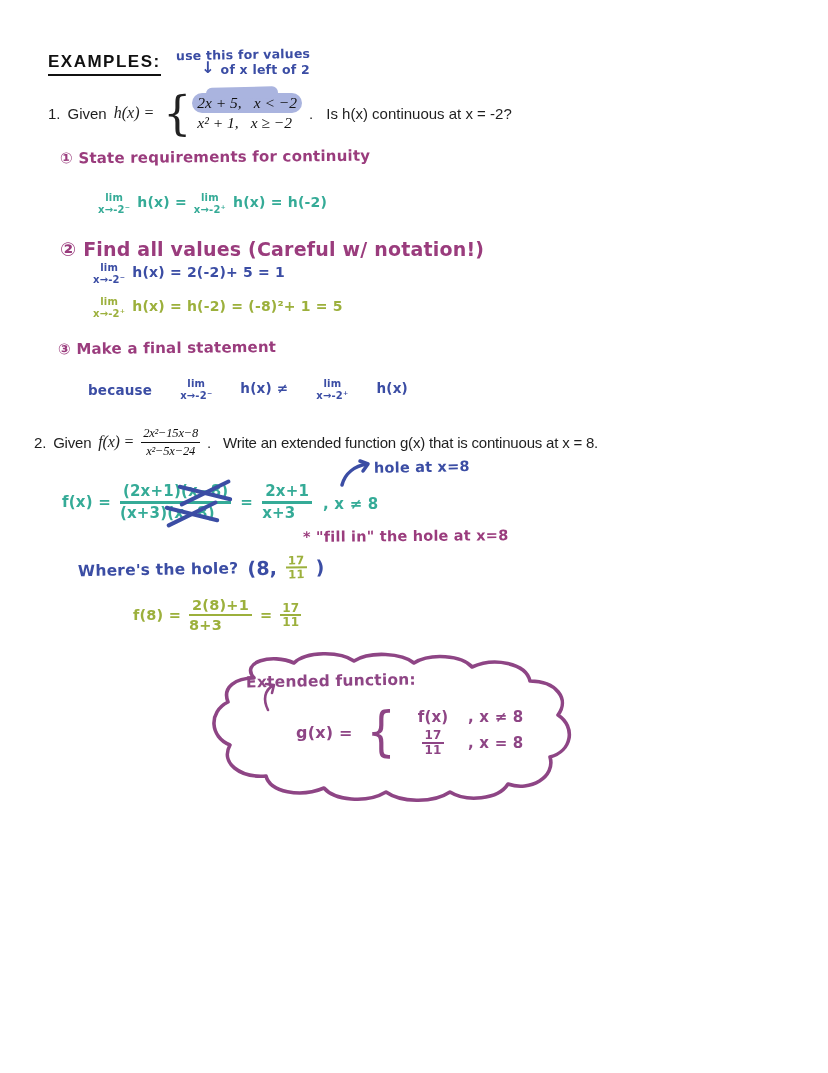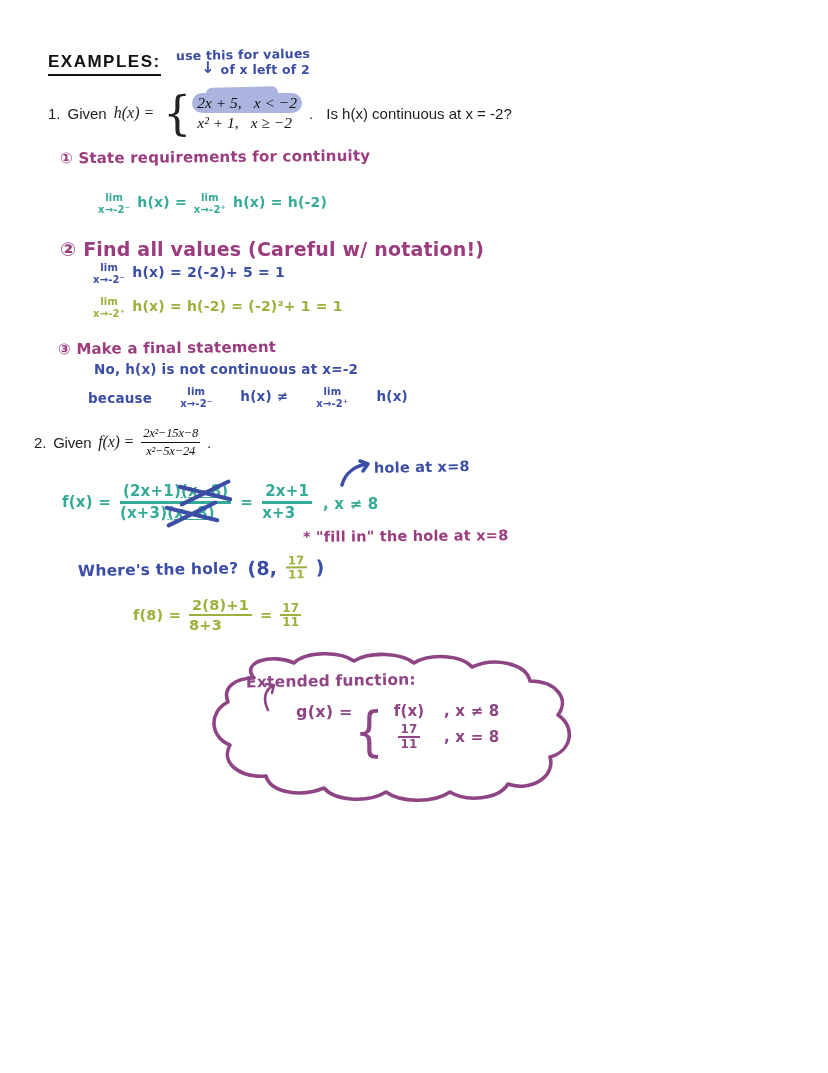--- a/index.html
+++ b/index.html
@@ -51,40 +51,40 @@
   .hline .rest{margin-top:1px;white-space:nowrap;}
 
   .s1-title{left:60px;top:148px;font-size:15px;transform:rotate(-.5deg);}
   .s1-body{left:84px;top:171px;font-size:13.5px;}
   .s1-eq{left:98px;top:193px;}
   .s2-title{left:60px;top:238px;font-size:19px;}
   .s2-l1{left:93px;top:263px;}
   .s2-l2{left:93px;top:297px;}
   .s3-title{left:58px;top:339px;font-size:15px;transform:rotate(-.6deg);}
   .s3-l1{left:94px;top:361px;font-size:13.5px;}
-  .s3-l2{left:88px;top:387px;font-size:13.5px;gap:28px;}
+  .s3-l2{left:88px;top:379px;font-size:13.5px;gap:28px;}
   .s3-l2 .because{margin-top:3px;}
 
   
   .p2{left:34px;top:420px;display:flex;align-items:center;gap:7px;height:44px;letter-spacing:-.2px;}
   .tfrac{display:inline-flex;flex-direction:column;align-items:center;
     font-family:"Liberation Serif",serif;font-style:italic;font-size:12.5px;
     line-height:1.3;color:#111;}
   .tfrac .fnum{border-bottom:1.5px solid #111;padding:0 2px;}
   .p2 .q{margin-left:5px;}
 
   
   .hole-arrow{left:338px;top:458px;width:38px;height:30px;}
   .hole-note{left:374px;top:459px;font-size:14.5px;transform:rotate(-1deg);}
 
   
   .factor{left:62px;top:482px;display:flex;align-items:center;gap:9px;font-size:15px;}
   .hfrac{display:inline-flex;flex-direction:column;line-height:1.25;}
   .hfrac .fnum{border-bottom:3px solid currentColor;padding:0 3px;display:inline-flex;}
-  .strike{position:relative;display:inline-block;text-decoration:underline;}
+  .strike{position:relative;display:inline-block;}
   .strike::before,.strike::after{content:"";position:absolute;left:-8%;right:-10%;top:46%;
     height:3.5px;background:var(--blue);border-radius:2px;z-index:2;}
   .strike::before{transform:rotate(14deg);}
   .strike::after{transform:rotate(-26deg);}
   .factor .cond{font-size:15px;margin-left:2px;margin-top:4px;}
 
   .fill-note{left:303px;top:528px;font-size:14.5px;transform:rotate(-.5deg);}
 
   .where{left:78px;top:556px;display:flex;align-items:center;gap:9px;font-size:15.5px;transform:rotate(-1deg);}
   .where .paren{font-size:19px;}
@@ -93,21 +93,21 @@
 
   .eval{left:133px;top:596px;display:flex;align-items:center;gap:8px;font-size:14.5px;}
   .eval .hfrac .fnum{border-bottom:2.5px solid currentColor;}
   .rfrac{display:inline-flex;flex-direction:column;align-items:center;line-height:1.05;font-size:12px;}
   .rfrac .fnum{border-bottom:2px solid currentColor;padding:0 2px;}
 
   
   .cloud{left:200px;top:650px;width:382px;height:162px;}
   .cloud svg{position:absolute;left:0;top:0;}
   .cloud-title{position:absolute;left:46px;top:22px;font-size:15.5px;transform:rotate(-1deg);}
-  .cloud-eq{position:absolute;left:96px;top:52px;display:flex;gap:2px;}
+  .cloud-eq{position:absolute;left:96px;top:52px;display:flex;align-items:center;gap:14px;}
   .cloud-eq .lhs{font-size:16px;}
   .cloud-eq .cbrace{font-family:"DejaVu Sans",sans-serif;font-size:46px;font-weight:400;
     line-height:60px;transform:scaleY(1.15);}
   .cloud-rows{display:flex;flex-direction:column;gap:3px;}
   .cloud-row{display:flex;align-items:center;gap:12px;font-size:15px;}
   .cloud-row .val{width:46px;display:flex;justify-content:center;}
 
   .badge{font-family:"DejaVu Sans",sans-serif;}
 </style>
 </head>
@@ -170,28 +170,27 @@
       <span class="lt">lim</span>
       <span class="ls">x→-2⁻</span>
     </span>
     <span class="rest">h(x) = 2(-2)+ 5 = 1</span>
   </div>
   <div class="abs s2-l2 hline hw c-olive">
     <span class="lim">
       <span class="lt">lim</span>
       <span class="ls">x→-2⁺</span>
     </span>
-    <span class="rest">h(x) = h(-2) = (-2)²+ 1 = 1</span>
+    <span class="rest">h(x) = h(-2) = (-8)²+ 1 = 5</span>
   </div>
 
   <div class="abs s3-title hw c-purple">
     <span class="badge">③</span>
     <span>Make a final statement</span>
   </div>
-  <div class="abs s3-l1 hw c-blue">No, h(x) is not continuous at x=-2</div>
   <div class="abs s3-l2 hline hw c-blue">
     <span class="because">because</span>
     <span class="lim">
       <span class="lt">lim</span>
       <span class="ls">x→-2⁻</span>
     </span>
     <span class="rest">h(x) ≠</span>
     <span class="lim">
       <span class="lt">lim</span>
       <span class="ls">x→-2⁺</span>
@@ -201,20 +200,21 @@
 
   <div class="abs p2">
     <span class="typed">2.</span>
     <span class="typed">Given</span>
     <span class="math">f(x) =</span>
     <span class="tfrac">
       <span class="fnum">2x²−15x−8</span>
       <span>x²−5x−24</span>
     </span>
     <span class="typed">.</span>
+    <span class="typed q">Write an extended function g(x) that is continuous at x = 8.</span>
   </div>
 
   <svg class="abs hole-arrow" width="38" height="30" viewBox="0 0 38 30">
     <path d="M4,27 C7,15 17,8 29,6" fill="none" stroke="#3b4da4" stroke-width="3.5" stroke-linecap="round"></path>
     <path d="M22,3 L30,6 L25,13" fill="none" stroke="#3b4da4" stroke-width="3.5" stroke-linecap="round" stroke-linejoin="round"></path>
   </svg>
   <div class="abs hole-note hw c-blue">hole at x=8</div>
 
   <div class="abs factor hw c-teal">
     <span>f(x) =</span>

